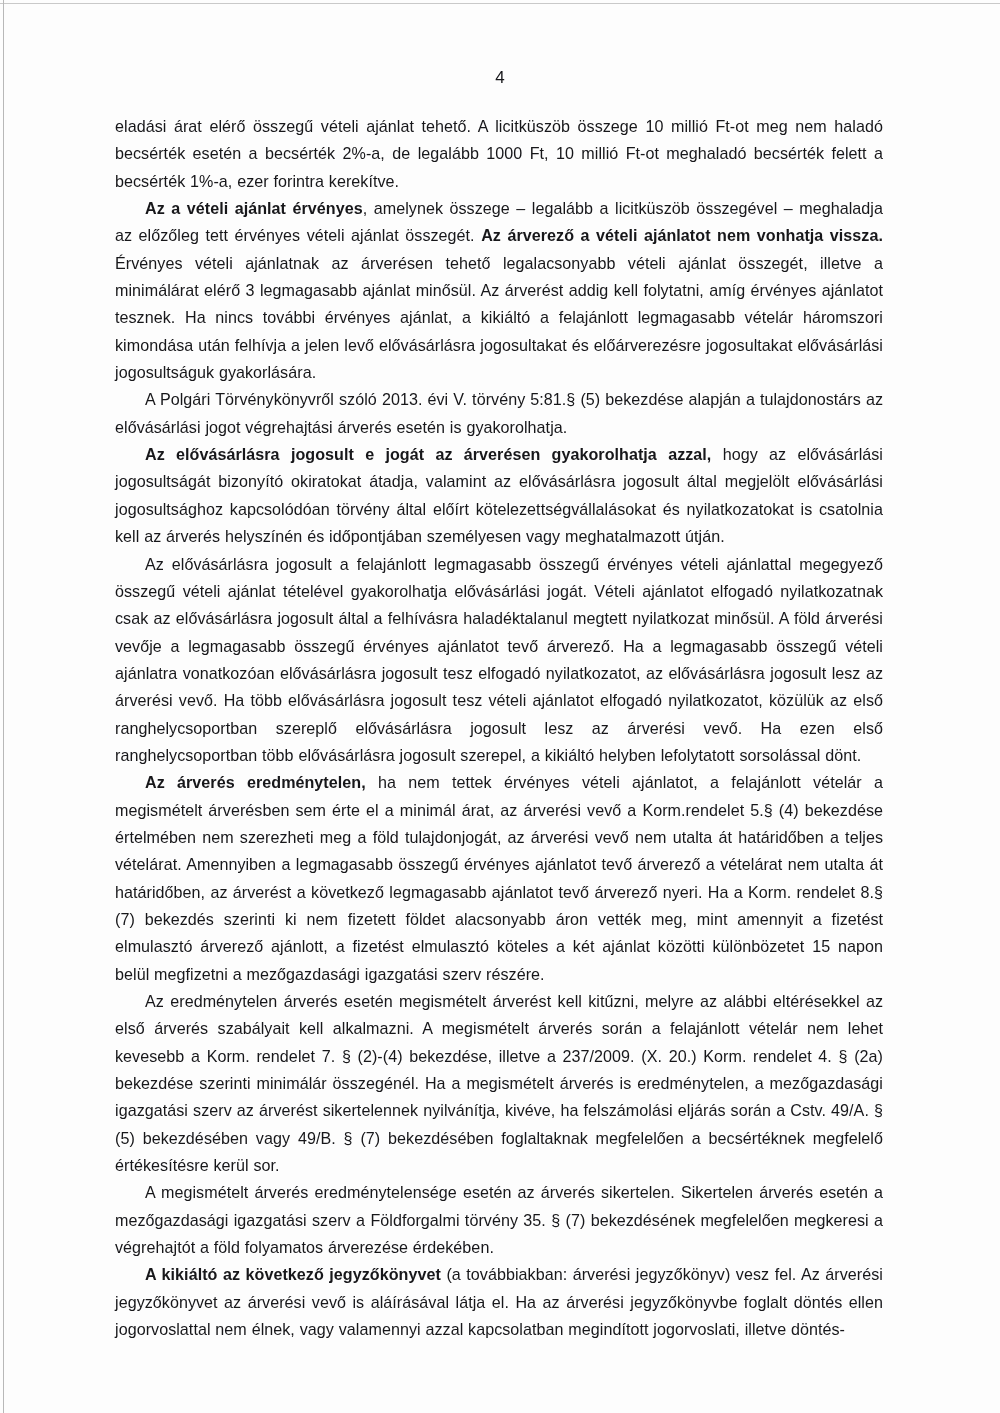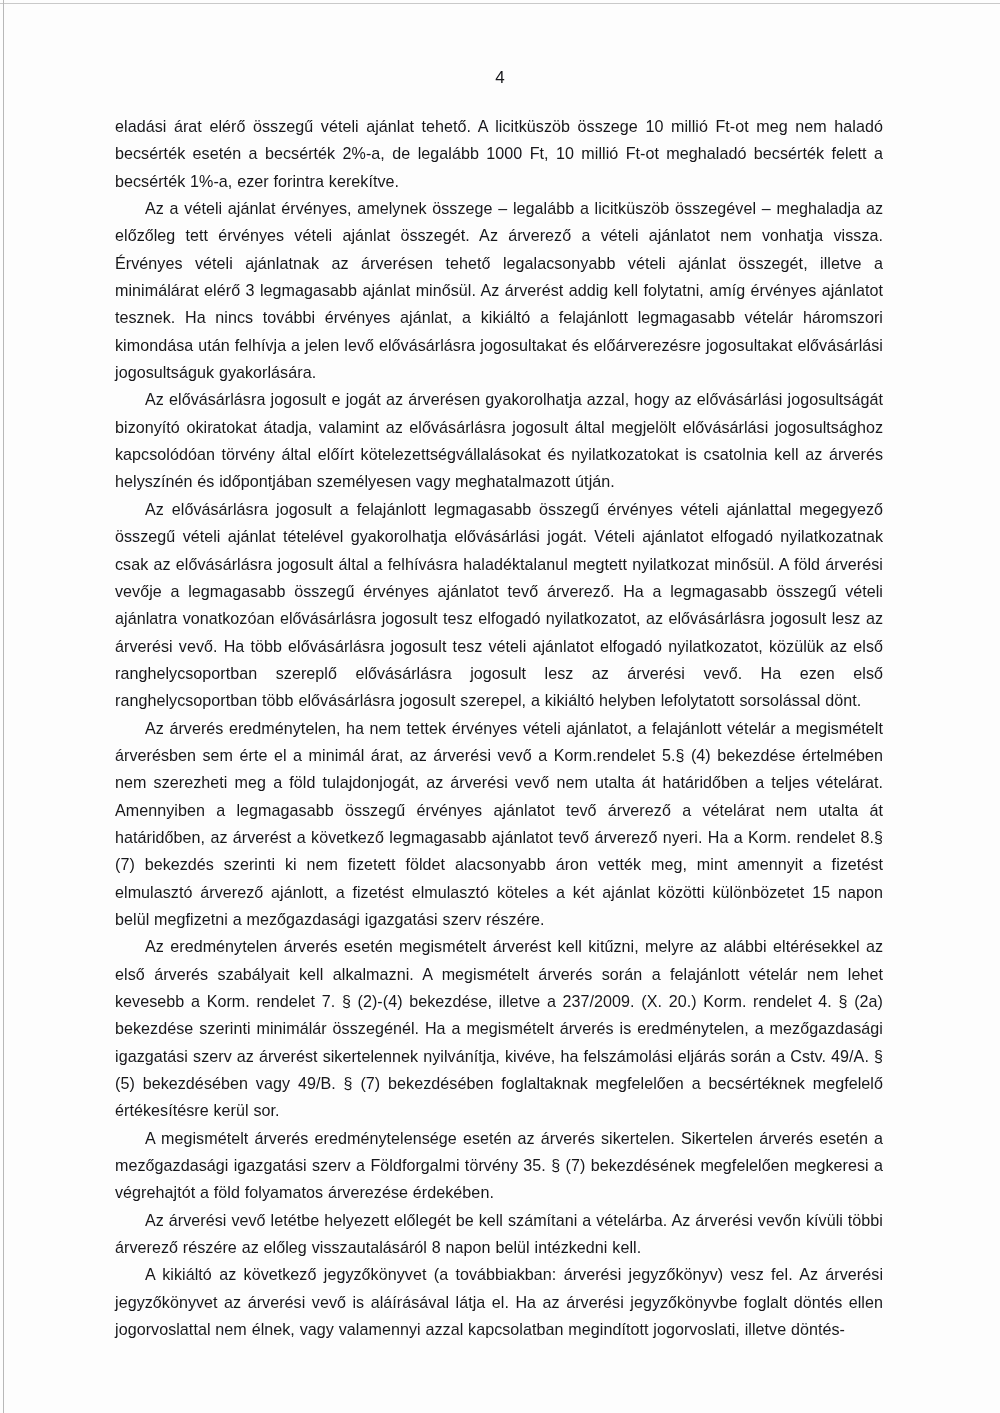--- a/index.html
+++ b/index.html
@@ -56,43 +56,43 @@
     letter-spacing: 0.05px;
     word-spacing: 0.3px;
   }
   .body-text p {
     margin: 0;
   }
   .body-text p.indent {
     text-indent: 30px;
   }
   .body-text b {
-    font-weight: 400;
+    font-weight: 700;
   }
   
   .body-text, .page-number {
     -webkit-font-smoothing: antialiased;
     text-rendering: optimizeLegibility;
   }
 </style>
 </head>
 <body>
 
 <div class="page">
 
   <div class="scan-edge-top"></div>
   <div class="scan-edge-left"></div>
 
   <div class="page-number">4</div>
 
   <div class="body-text">
       <p><span>eladási árat elérő összegű vételi ajánlat tehető. A licitküszöb összege 10 millió Ft-ot meg nem haladó becsérték esetén a becsérték 2%-a, de legalább 1000 Ft, 10 millió Ft-ot meghaladó becsérték felett a becsérték 1%-a, ezer forintra kerekítve.</span></p>
       <p class="indent"><b>Az a vételi ajánlat érvényes</b><span>, amelynek összege – legalább a licitküszöb összegével – meghaladja az előzőleg tett érvényes vételi ajánlat összegét. </span><b>Az árverező a vételi ajánlatot nem vonhatja vissza.</b><span> Érvényes vételi ajánlatnak az árverésen tehető legalacsonyabb vételi ajánlat összegét, illetve a minimálárat elérő 3 legmagasabb ajánlat minősül. Az árverést addig kell folytatni, amíg érvényes ajánlatot tesznek. Ha nincs további érvényes ajánlat, a kikiáltó a felajánlott legmagasabb vételár háromszori kimondása után felhívja a jelen levő elővásárlásra jogosultakat és előárverezésre jogosultakat elővásárlási jogosultságuk gyakorlására.</span></p>
+      <p class="indent"><span>A Polgári Törvénykönyvről szóló 2013. évi V. törvény 5:81.§ (5) bekezdése alapján a tulajdonostárs az elővásárlási jogot végrehajtási árverés esetén is gyakorolhatja.</span></p>
       <p class="indent"><b>Az elővásárlásra jogosult e jogát az árverésen gyakorolhatja azzal,</b><span> hogy az elővásárlási jogosultságát bizonyító okiratokat átadja, valamint az elővásárlásra jogosult által megjelölt elővásárlási jogosultsághoz kapcsolódóan törvény által előírt kötelezettségvállalásokat és nyilatkozatokat is csatolnia kell az árverés helyszínén és időpontjában személyesen vagy meghatalmazott útján.</span></p>
       <p class="indent"><span>Az elővásárlásra jogosult a felajánlott legmagasabb összegű érvényes vételi ajánlattal megegyező összegű vételi ajánlat tételével gyakorolhatja elővásárlási jogát. Vételi ajánlatot elfogadó nyilatkozatnak csak az elővásárlásra jogosult által a felhívásra haladéktalanul megtett nyilatkozat minősül. A föld árverési vevője a legmagasabb összegű érvényes ajánlatot tevő árverező. Ha a legmagasabb összegű vételi ajánlatra vonatkozóan elővásárlásra jogosult tesz elfogadó nyilatkozatot, az elővásárlásra jogosult lesz az árverési vevő. Ha több elővásárlásra jogosult tesz vételi ajánlatot elfogadó nyilatkozatot, közülük az első ranghelycsoportban szereplő elővásárlásra jogosult lesz az árverési vevő. Ha ezen első ranghelycsoportban több elővásárlásra jogosult szerepel, a kikiáltó helyben lefolytatott sorsolással dönt.</span></p>
       <p class="indent"><b>Az árverés eredménytelen,</b><span> ha nem tettek érvényes vételi ajánlatot, a felajánlott vételár a megismételt árverésben sem érte el a minimál árat, az árverési vevő a Korm.rendelet 5.§ (4) bekezdése értelmében nem szerezheti meg a föld tulajdonjogát, az árverési vevő nem utalta át határidőben a teljes vételárat. Amennyiben a legmagasabb összegű érvényes ajánlatot tevő árverező a vételárat nem utalta át határidőben, az árverést a következő legmagasabb ajánlatot tevő árverező nyeri. Ha a Korm. rendelet 8.§ (7) bekezdés szerinti ki nem fizetett földet alacsonyabb áron vették meg, mint amennyit a fizetést elmulasztó árverező ajánlott, a fizetést elmulasztó köteles a két ajánlat közötti különbözetet 15 napon belül megfizetni a mezőgazdasági igazgatási szerv részére.</span></p>
       <p class="indent"><span>Az eredménytelen árverés esetén megismételt árverést kell kitűzni, melyre az alábbi eltérésekkel az első árverés szabályait kell alkalmazni. A megismételt árverés során a felajánlott vételár nem lehet kevesebb a Korm. rendelet 7. § (2)-(4) bekezdése, illetve a 237/2009. (X. 20.) Korm. rendelet 4. § (2a) bekezdése szerinti minimálár összegénél. Ha a megismételt árverés is eredménytelen, a mezőgazdasági igazgatási szerv az árverést sikertelennek nyilvánítja, kivéve, ha felszámolási eljárás során a Cstv. 49/A. § (5) bekezdésében vagy 49/B. § (7) bekezdésében foglaltaknak megfelelően a becsértéknek megfelelő értékesítésre kerül sor.</span></p>
       <p class="indent"><span>A megismételt árverés eredménytelensége esetén az árverés sikertelen. Sikertelen árverés esetén a mezőgazdasági igazgatási szerv a Földforgalmi törvény 35. § (7) bekezdésének megfelelően megkeresi a végrehajtót a föld folyamatos árverezése érdekében.</span></p>
-      <p class="indent"><span>Az árverési vevő letétbe helyezett előlegét be kell számítani a vételárba. Az árverési vevőn kívüli többi árverező részére az előleg visszautalásáról 8 napon belül intézkedni kell.</span></p>
       <p class="indent"><b>A kikiáltó az következő jegyzőkönyvet</b><span> (a továbbiakban: árverési jegyzőkönyv) vesz fel. Az árverési jegyzőkönyvet az árverési vevő is aláírásával látja el. Ha az árverési jegyzőkönyvbe foglalt döntés ellen jogorvoslattal nem élnek, vagy valamennyi azzal kapcsolatban megindított jogorvoslati, illetve döntés-</span></p>
     </div>
 
 </div>
 
 </body></html>

